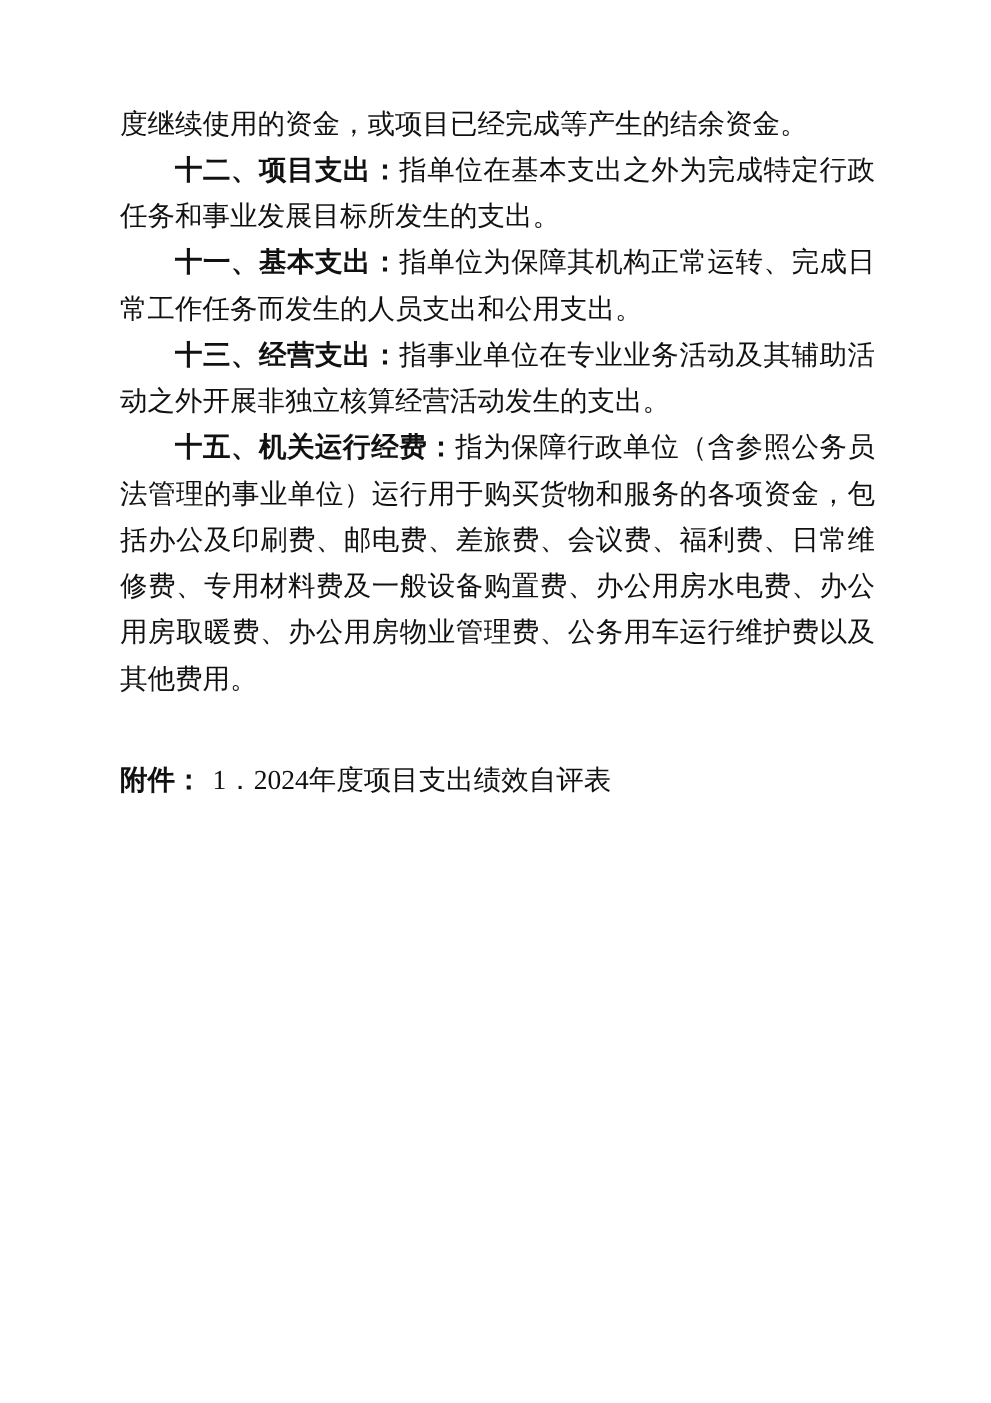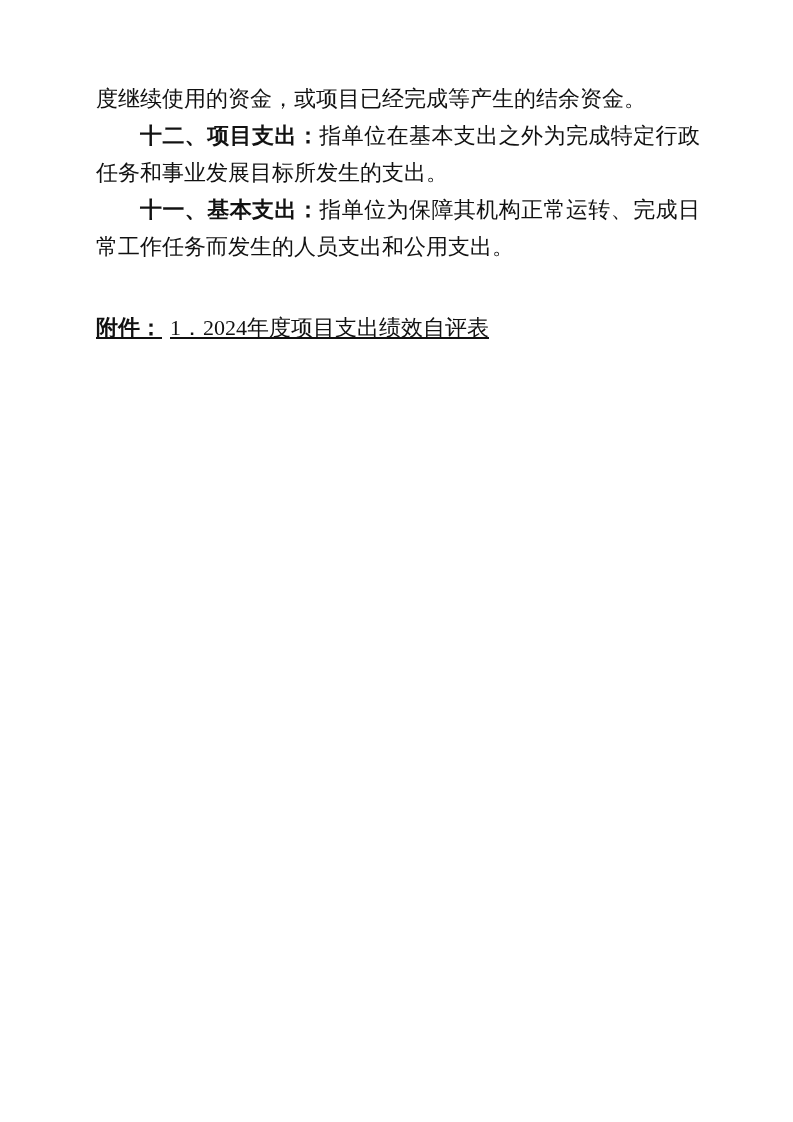--- a/index.html
+++ b/index.html
@@ -37,21 +37,20 @@
   }
   .no-indent {
     text-indent: 0;
   }
   .term {
     font-weight: 700;
   }
   .attachment {
     margin-top: 44px !important;
     text-indent: 0;
-    text-decoration: underline;
   }
   .att-item {
     padding-left: 8px;
   }
   .page-number {
     position: absolute;
     top: 1120px;
     right: 74px;
     font-size: 13px;
     line-height: 16px;
@@ -70,22 +69,28 @@
     </p>
 
     <p class="para">
       <span class="term">十二、项目支出：</span><span>指单位在基本支出之外为完成特定行政任务和事业发展目标所发生的支出。</span>
     </p>
 
     <p class="para">
       <span class="term">十一、基本支出：</span><span>指单位为保障其机构正常运转、完成日常工作任务而发生的人员支出和公用支出。</span>
     </p>
 
+    <p class="para">
+      <span class="term">十三、经营支出：</span><span>指事业单位在专业业务活动及其辅助活动之外开展非独立核算经营活动发生的支出。</span>
+    </p>
 
 
+    <p class="para">
+      <span class="term">十五、机关运行经费：</span><span>指为保障行政单位（含参照公务员法管理的事业单位）运行用于购买货物和服务的各项资金，包括办公及印刷费、邮电费、差旅费、会议费、福利费、日常维修费、专用材料费及一般设备购置费、办公用房水电费、办公用房取暖费、办公用房物业管理费、公务用车运行维护费以及其他费用。</span>
+    </p>
 
     <p class="attachment">
       <span class="term">附件：</span><span class="att-item">1．2024年度项目支出绩效自评表</span>
     </p>
 
   </main>
 
   <div class="page-number">-20-</div>
 </div>
 

